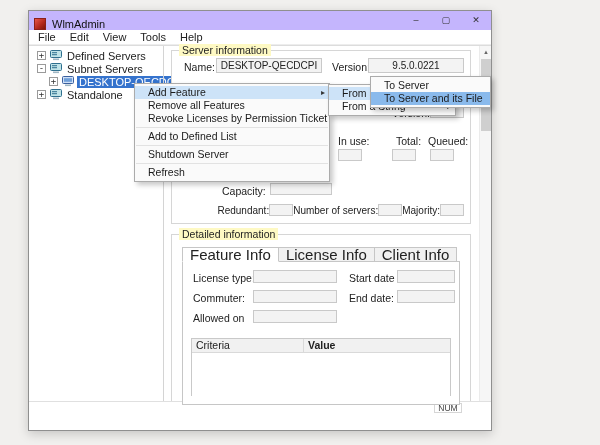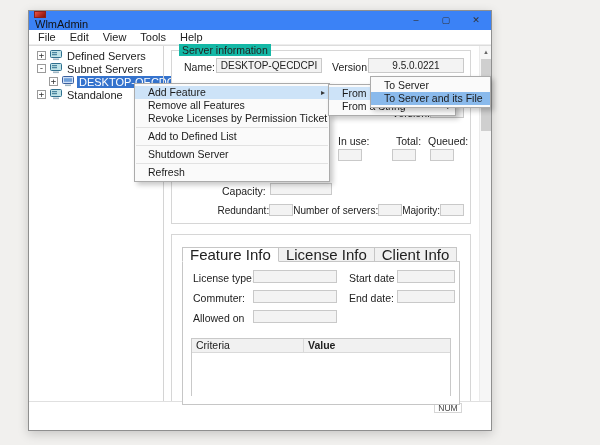--- a/index.html
+++ b/index.html
@@ -7,21 +7,21 @@
   .stage {
     position:relative; width:600px; height:445px; overflow:hidden;
     background:#f1f0ee; font-family:"Liberation Sans", sans-serif;
     font-size:11px; color:#222;
   }
   .window {
     position:absolute; left:28px; top:10px; width:464px; height:421px;
     background:#fff; border:1px solid #8f8f8f; box-shadow:0 3px 10px rgba(0,0,0,.18);
   }
   
-  .titlebar { position:absolute; left:0; top:0; right:0; height:19px; background:#3b82f6; display:flex; align-items:flex-start;flex-direction:column; }
+  .titlebar { position:absolute; left:0; top:0; right:0; height:19px; background:#c4b5fd; display:flex; align-items:flex-end; }
   .app-icon { width:12px; height:12px; margin-left:5px; background:linear-gradient(135deg,#e8564a 0%,#b0271c 60%,#7e150d 100%); border:1px solid #8c2019; }
   .title-text { margin-left:6px; font-size:11px; color:#111; }
   .win-btns { position:absolute; right:0; top:0; height:19px; display:flex; }
   .win-btn { width:30px; height:19px; text-align:center; line-height:19px; font-size:9px; color:#333; }
   
   .menubar { position:absolute; left:0; top:19px; right:0; height:15px; display:flex; align-items:center; background:#fff; border-bottom:1px solid #ededed; padding-left:2px; }
   .menubar-item { padding:0 7px; font-size:11px; color:#222; }
   
   .client { position:absolute; left:0; top:34px; right:0; bottom:13px; background:#fff; border-top:1px solid #dcdcdc; }
   
@@ -30,21 +30,21 @@
   .expander { width:9px; height:9px; border:1px solid #9a9a9a; background:#fff; font-size:9px; line-height:7px; text-align:center; color:#333; display:inline-block; font-family:"DejaVu Sans Mono", monospace; flex:none; }
   .ticon { margin:0 3px 0 4px; display:inline-flex; flex:none; }
   .tlabel { font-size:11px; color:#222; padding:0 2px; }
   .tlabel.sel { background:#3573cd; color:#fff; }
   .divider { position:absolute; left:134px; top:0; width:1px; height:100%; background:#d4d4d4; }
   
   .group { position:absolute; left:142px; width:300px; border:1px solid #d6d6d6; background:#fff; }
   #g-server { top:4px;  height:36px; }
   #g-feature{ top:50px; height:128px; }
   #g-detail { top:188px; height:180px; }
-  .glabel { position:absolute; top:-7px; left:7px; background:#14b8a6; padding:0 3px; font-size:10.5px; color:#222; white-space:nowrap; }
+  .glabel { position:absolute; top:-7px; left:7px; background:#fef9c3; padding:0 3px; font-size:10.5px; color:#222; white-space:nowrap; }
   .flabel { position:absolute; font-size:10.5px; color:#222; white-space:nowrap; }
   .field { position:absolute; background:#f3f3f3; border:1px solid #c9c9c9; font-size:10px; line-height:12px; text-align:center; color:#222; }
   
   .frow { position:absolute; left:28px; right:6px; top:106px; height:14px; display:flex; align-items:center; justify-content:flex-end; }
   .rlabel { font-size:10px; color:#222; white-space:nowrap; }
   .rfield { width:24px; height:12px; background:#f3f3f3; border:1px solid #c9c9c9; flex:none; }
   
   .tabs { position:absolute; left:10px; top:12px; display:flex; height:15px; }
   .tab { padding:0 7px; font-size:15px; line-height:14px; border:1px solid #c6c6c6; border-left:none; background:#f1f1f1; color:#222; position:relative; }
   .tab:first-child { border-left:1px solid #c6c6c6; }
@@ -182,20 +182,21 @@
           <span class="rlabel">Redundant:</span>
           <span class="rfield"></span>
           <span class="rlabel">Number of servers:</span>
           <span class="rfield"></span>
           <span class="rlabel">Majority:</span>
           <span class="rfield"></span>
         </div>
       </div>
 
       <div class="group" id="g-detail">
+        <span class="glabel">Detailed information</span>
         <div class="tabs">
           <span class="tab active">Feature Info</span>
           <span class="tab">License Info</span>
           <span class="tab">Client Info</span>
         </div>
         <div class="tabpanel">
           <span class="flabel" style="left:10px; top:10px;">License type:</span>
           <span class="field" style="left:70px; top:8px; width:84px; height:13px;"></span>
           <span class="flabel" style="left:166px; top:10px;">Start date</span>
           <span class="field" style="left:214px; top:8px; width:58px; height:13px;"></span>

